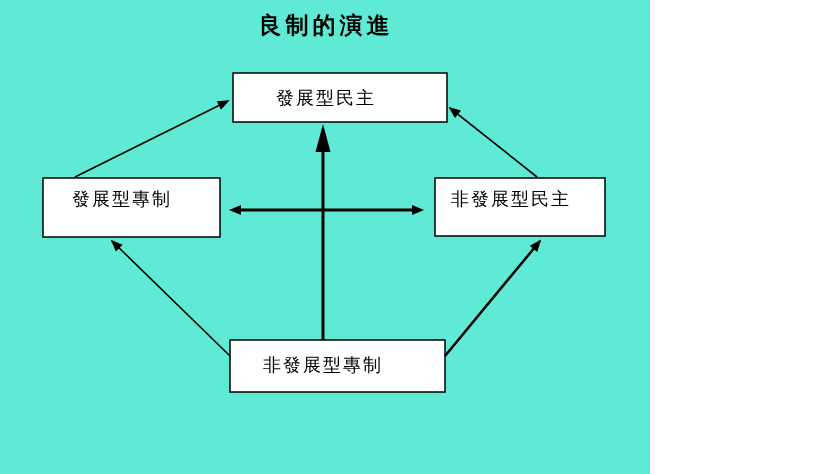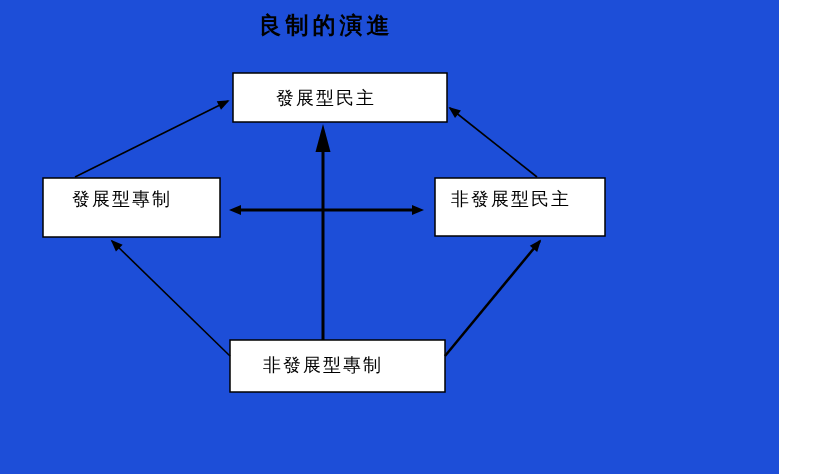--- a/index.html
+++ b/index.html
@@ -1,20 +1,20 @@
 <!DOCTYPE html>
 <html><head>
 <meta charset="utf-8">
 <style>
   html, body { margin: 0; padding: 0; background: #ffffff; }
   .canvas-wrap {
     position: relative;
-    width: 779px;
+    width: 650px;
     height: 474px;
-    background: #1d4ed8;
+    background: #5eead4;
     overflow: hidden;
   }
   svg text {
     font-family: "Liberation Serif", "DejaVu Serif", serif;
     fill: #000000;
   }
   .diagram-title {
     font-size: 23px;
     font-weight: bold;
     letter-spacing: 4px;

